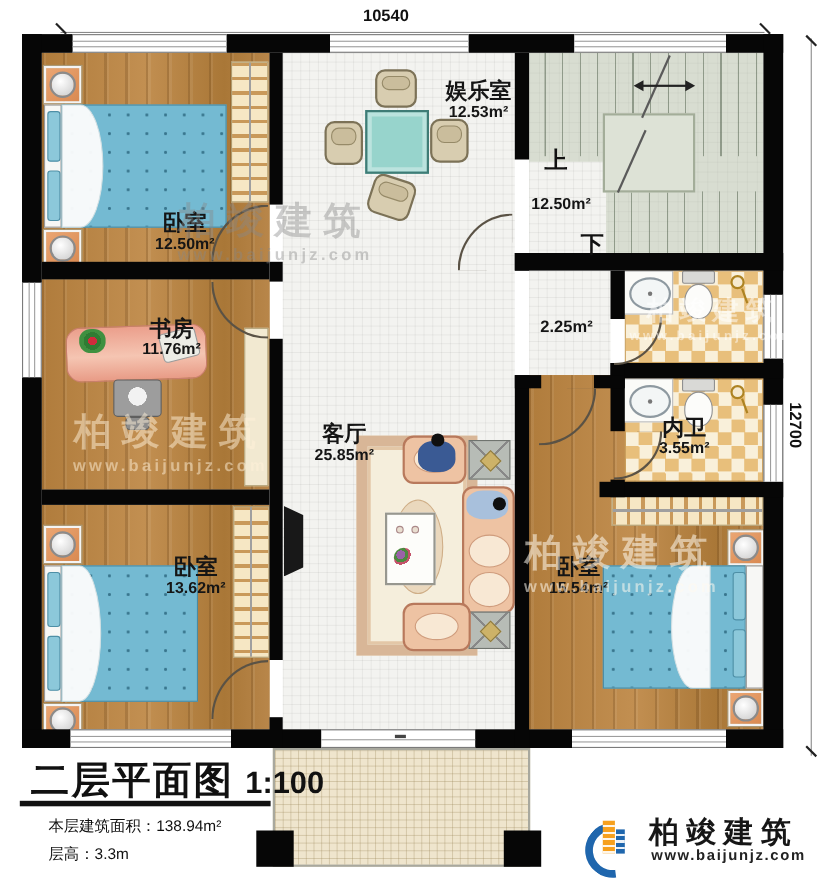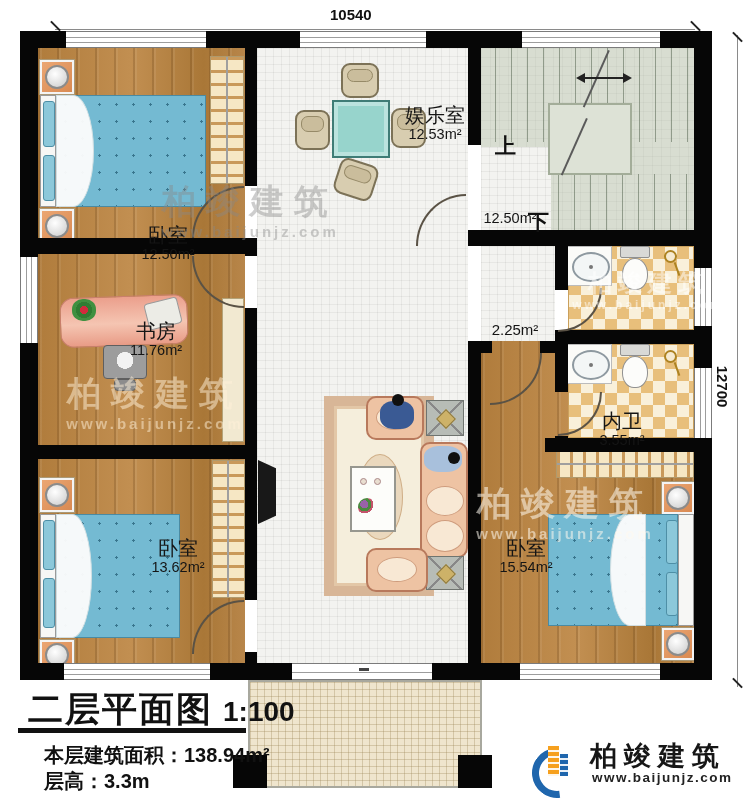--- a/index.html
+++ b/index.html
@@ -30,21 +30,21 @@
   .win-v{border-top:none;border-bottom:none;border-left:1px solid #7b7b7b;border-right:1px solid #7b7b7b;
     background-image:linear-gradient(90deg,#9d9d9d,#9d9d9d),linear-gradient(90deg,#9d9d9d,#9d9d9d);
     background-size:1px 100%,1px 100%;background-position:5px 0,10px 0;}
   .slide{position:absolute;background:#fff;z-index:40;box-sizing:border-box;
     border-top:1px solid #7b7b7b;border-bottom:1px solid #7b7b7b;
     background-image:linear-gradient(#9d9d9d,#9d9d9d);background-repeat:no-repeat;
     background-size:100% 1px;background-position:0 8px;}
   .slide:after{content:"";position:absolute;left:48%;top:4px;width:10px;height:3px;background:#444;}
   .door{position:absolute;z-index:35;box-sizing:border-box;border:0 solid #5a5245;}
   
-  .label{position:absolute;z-index:50;text-align:center;color:#151515;font-weight:normal;line-height:1.12;margin-top:32px;}
+  .label{position:absolute;z-index:50;text-align:center;color:#151515;font-weight:bold;line-height:1.12;}
   .label .nm{display:block;font-size:20px;}
   .label .ar{display:block;font-size:14.5px;}
   .stair-step{position:absolute;z-index:51;color:#111;font-weight:bold;font-size:21px;}
   
   .fur{position:absolute;z-index:10;box-sizing:border-box;}
   .ns{background:linear-gradient(135deg,#eba673,#d98a52);border:2px solid #f4f4f4;outline:1px solid #a06;outline-color:#a97;}
   .ns:after{content:"";position:absolute;left:50%;top:50%;width:20px;height:20px;margin:-12px 0 0 -12px;
     border:2px solid #8b8b8b;border-radius:50%;background:radial-gradient(circle at 40% 35%,#fff,#c9c9c9);}
   .headboard{background:#f7f7f5;border:1px solid #9a9a9a;}
   .pillow{background:#8cc8da;border:1px solid #4e8fa6;border-radius:3px;}
@@ -101,21 +101,21 @@
   .dimtxt{position:absolute;z-index:6;font-weight:bold;font-size:15px;color:#111;}
   
   .wm{position:absolute;z-index:60;pointer-events:none;text-align:center;font-weight:bold;line-height:1.25;}
   .wm .big{display:block;font-size:34px;letter-spacing:10px;white-space:nowrap;}
   .wm .small{display:block;font-size:15px;letter-spacing:3px;white-space:nowrap;}
   
   .tb{position:absolute;z-index:70;color:#111;margin-left:10px;}
   .tb-title{font-size:35px;font-weight:bold;letter-spacing:2px;}
   .tb-scale{font-size:28px;font-weight:bold;margin-left:10px;}
   .tb-bar{position:absolute;background:#111;height:5px;}
-  .tb-line{font-size:20px;font-weight:bold;text-align:right;}
+  .tb-line{font-size:14px;font-weight:normal;text-align:right;}
   .logo{position:absolute;z-index:70;}
   .logo-swoosh{position:absolute;width:36px;height:36px;border:7px solid #1f66ad;border-radius:50%;
     border-top-color:transparent;border-right-color:transparent;transform:rotate(38deg);}
   .logo-bldg1{position:absolute;background:#f6a01e;
     background-image:repeating-linear-gradient(180deg,transparent 0 4px,rgba(255,255,255,.9) 4px 6px);}
   .logo-bldg2{position:absolute;background:#1f66ad;
     background-image:repeating-linear-gradient(180deg,transparent 0 4px,rgba(255,255,255,.9) 4px 6px);}
   .logo-name{font-size:27px;font-weight:bold;color:#161616;letter-spacing:7px;white-space:nowrap;}
   .logo-url{font-size:13.5px;font-weight:bold;color:#222;letter-spacing:1.5px;white-space:nowrap;}
 </style>
@@ -284,20 +284,24 @@
     <span class="nm">书房</span>
     <span class="ar">11.76m²</span>
   </div>
   <div class="label" style="left:478px;top:290px;width:74px;">
     <span class="ar" style="font-size:15px;">2.25m²</span>
   </div>
   <div class="label" style="left:580px;top:378px;width:84px;">
     <span class="nm">内卫</span>
     <span class="ar">3.55m²</span>
   </div>
+  <div class="label" style="left:258px;top:384px;width:110px;">
+    <span class="nm">客厅</span>
+    <span class="ar">25.85m²</span>
+  </div>
   <div class="label" style="left:118px;top:505px;width:120px;">
     <span class="nm">卧室</span>
     <span class="ar">13.62m²</span>
   </div>
   <div class="label" style="left:466px;top:505px;width:120px;">
     <span class="nm">卧室</span>
     <span class="ar">15.54m²</span>
   </div>
 
   <div class="wm" style="left:110px;top:180px;width:280px;color:rgba(135,135,135,.42);">

